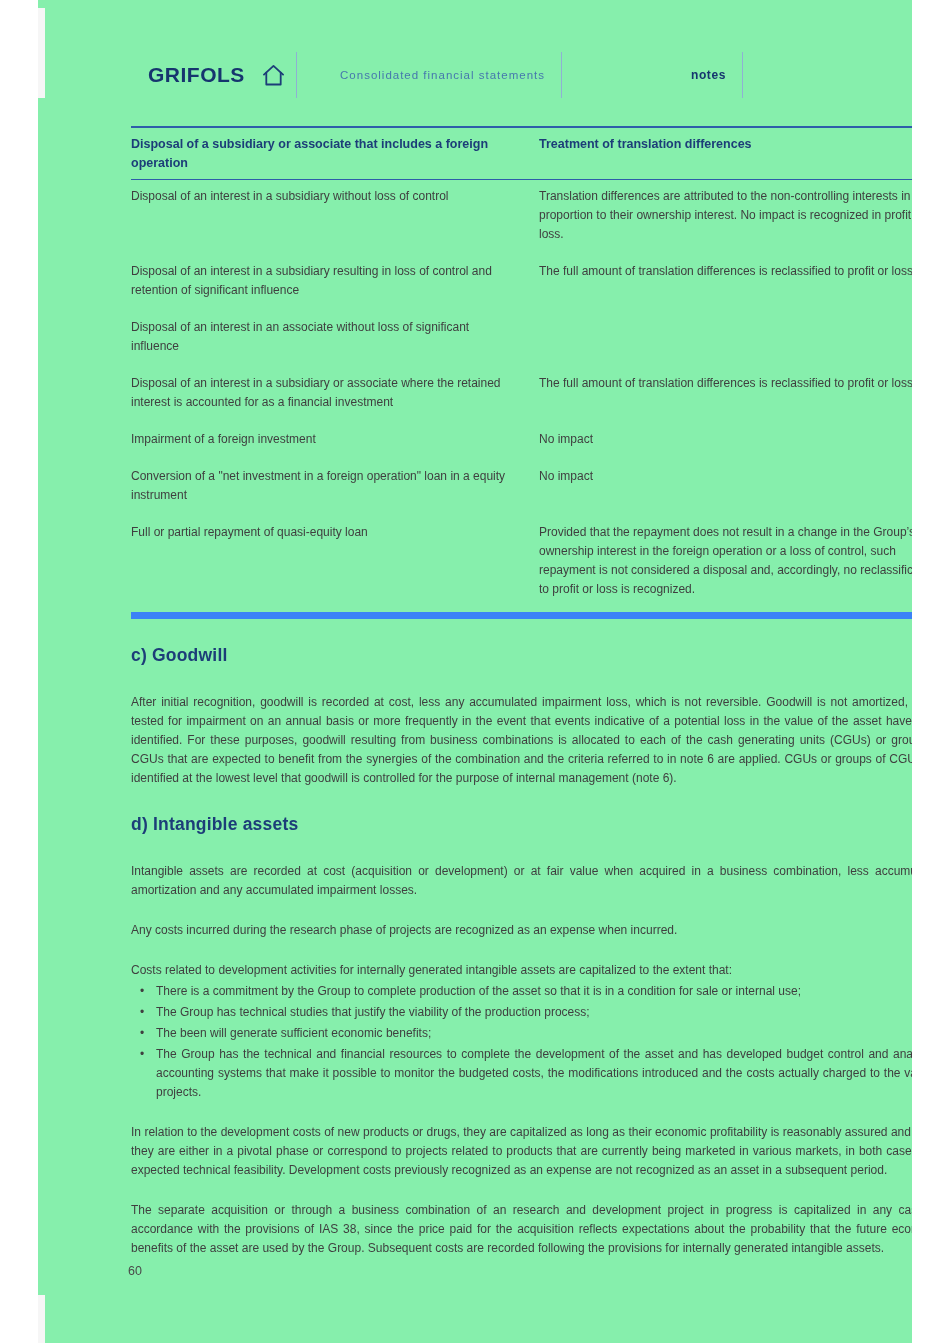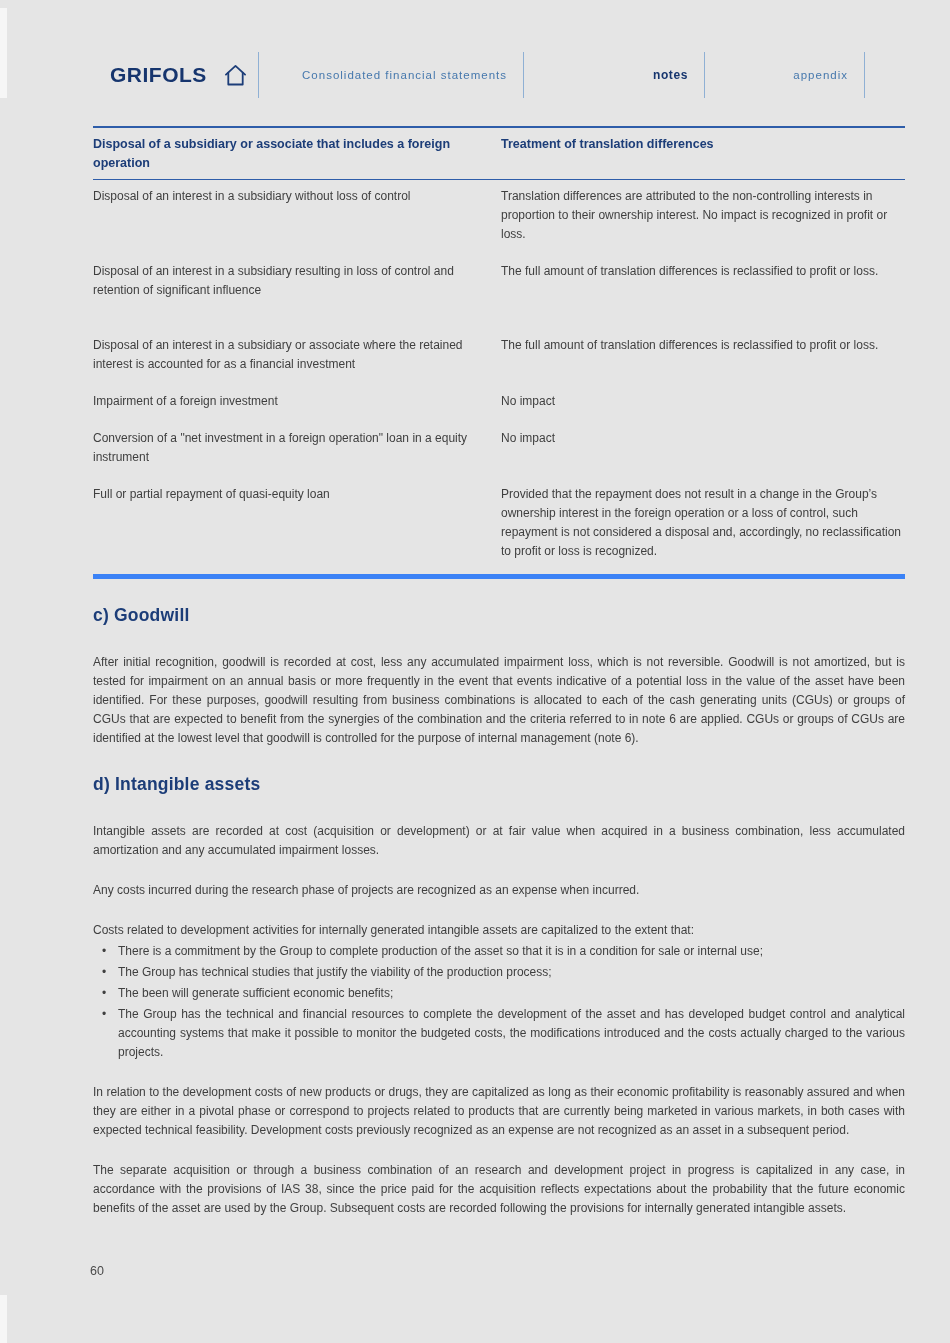--- a/index.html
+++ b/index.html
@@ -1,18 +1,18 @@
 <!DOCTYPE html>
 <html><head>
 <meta charset="utf-8">
 <style>
   html,body { margin:0; padding:0; background:#ffffff; }
   .page {
-    position:relative; width:950px; height:1343px; margin:0 auto;
-    background:#e5e5e5; overflow:hidden;
+    position:relative; width:874px; height:1343px; margin:0 auto;
+    background:#86efac; overflow:hidden;
     font-family:"Liberation Sans", sans-serif;
     -webkit-font-smoothing:antialiased;
   }
   .edge-strip { position:absolute; left:0; width:7px; background:#f6f6f6; }
   .edge-strip.top { top:8px; height:90px; }
   .edge-strip.bottom { top:1295px; height:48px; }
 
   
   .header { position:absolute; top:52px; left:110px; height:46px; display:flex; align-items:center; }
   .logo {
@@ -35,21 +35,21 @@
 
   
   .content { position:absolute; top:126px; left:93px; width:812px; }
 
   .ttable { border-top:2px solid #2e5da9; }
   .thead {
     display:grid; grid-template-columns:408px 1fr;
     padding:7px 0 6px; border-bottom:1px solid #2e5da9;
     color:#1c3d78; font-weight:bold; font-size:12.5px; line-height:19px;
   }
-  .tbody { border-bottom:5px solid #3b82f6; padding-top:2px; }
+  .tbody { border-bottom:7px solid #3b82f6; padding-top:2px; }
   .trow {
     display:grid; grid-template-columns:408px 1fr;
     padding:5px 0 13px;
     font-size:12px; line-height:19px; color:#3f3f3f;
   }
   .cell-1 { padding-right:22px; }
 
   .section-heading {
     margin:26px 0 0; font-size:17.5px; font-weight:bold; color:#1c3d78;
     letter-spacing:0.2px;
@@ -83,41 +83,41 @@
     <div class="logo">GRIFOLS</div>
     <div class="home-btn">
       <svg width="27" height="27" viewBox="0 0 24 24" fill="none" stroke="#1c3d78" stroke-width="1.6" stroke-linejoin="round" stroke-linecap="round">
         <path d="M3.5 11.2 L12 3.5 L20.5 11.2"></path>
         <path d="M5.6 9.4 V20 H18.4 V9.4"></path>
       </svg>
     </div>
     <div class="nav">
       <div class="nav-item first">Consolidated financial statements</div>
       <div class="nav-item mid active">notes</div>
-      <div class="nav-item last">appendix</div>
     </div>
   </div>
 
   <div class="content">
 
     <div class="ttable">
       <div class="thead">
         <div class="cell-1">Disposal of a subsidiary or associate that includes a foreign operation</div>
         <div class="cell-2">Treatment of translation differences</div>
       </div>
       <div class="tbody">
         <div class="trow">
           <div class="cell-1">Disposal of an interest in a subsidiary without loss of control</div>
           <div class="cell-2">Translation differences are attributed to the non-controlling interests in proportion to their ownership interest. No impact is recognized in profit or loss.</div>
         </div>
         <div class="trow">
           <div class="cell-1">Disposal of an interest in a subsidiary resulting in loss of control and retention of significant influence</div>
           <div class="cell-2">The full amount of translation differences is reclassified to profit or loss.</div>
         </div>
         <div class="trow">
+          <div class="cell-1">Disposal of an interest in an associate without loss of significant influence</div>
         </div>
         <div class="trow">
           <div class="cell-1">Disposal of an interest in a subsidiary or associate where the retained interest is accounted for as a financial investment</div>
           <div class="cell-2">The full amount of translation differences is reclassified to profit or loss.</div>
         </div>
         <div class="trow">
           <div class="cell-1">Impairment of a foreign investment</div>
           <div class="cell-2">No impact</div>
         </div>
         <div class="trow">

